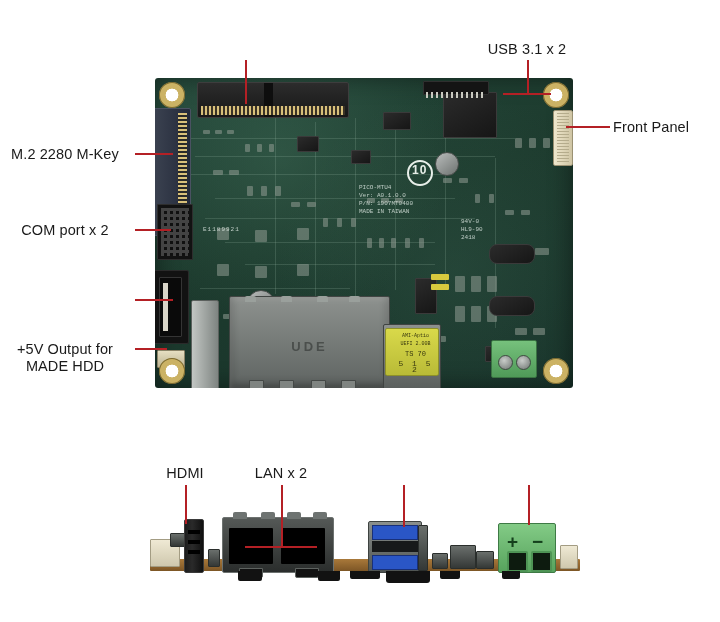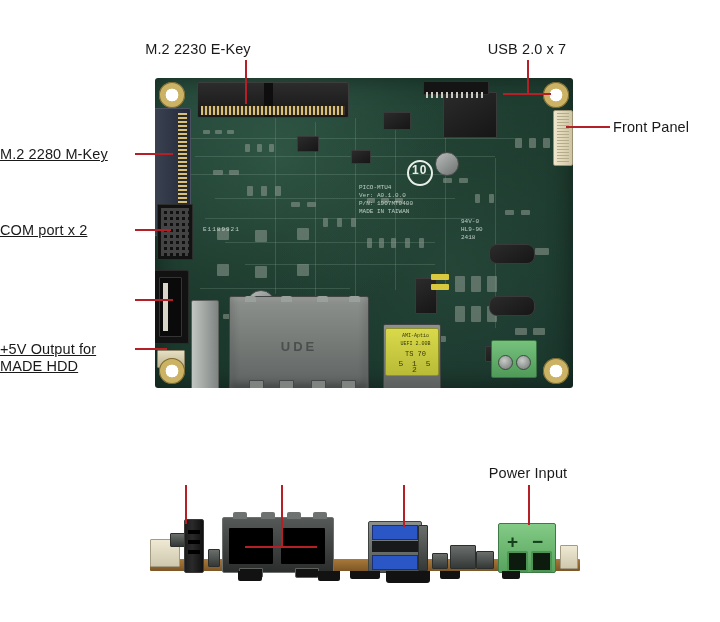--- a/index.html
+++ b/index.html
@@ -4,21 +4,21 @@
 <style>
   html,body{margin:0;padding:0;background:#ffffff;}
   body{width:720px;height:622px;position:relative;overflow:hidden;
        font-family:"Liberation Sans","DejaVu Sans",sans-serif;color:#1a1a1a;}
 
   .diagram{position:absolute;left:0;top:0;width:720px;height:622px;}
 
   
   .label{position:absolute;font-size:14.5px;line-height:17px;letter-spacing:.1px;
          color:#1a1a1a;white-space:pre;font-weight:400;}
-  .label.r{text-align:left;text-decoration:underline;}
+  .label.r{text-align:center;}
   .label.l{text-align:left;}
   .label.c{text-align:center;}
 
   
   .lead{position:absolute;background:#b42025;}
   .lead.h{height:2px;}
   .lead.v{width:2px;}
 
   
   .board-top{position:absolute;left:155px;top:78px;width:418px;height:310px;
@@ -72,21 +72,21 @@
   .usb2hdr .pins{position:absolute;left:2px;right:2px;bottom:-4px;height:6px;
        background:repeating-linear-gradient(90deg,#c9c9c0 0 2px,rgba(0,0,0,0) 2px 5px);}
 
   .fpanel{position:absolute;background:linear-gradient(90deg,#efe7cd,#cfc5a4);
        border:1px solid #9a9173;border-radius:2px;}
   .fpanel .ribs{position:absolute;inset:2px 3px;
        background:repeating-linear-gradient(180deg,#b5ac8c 0 1px,rgba(0,0,0,0) 1px 3px);}
 
   .lanblk{position:absolute;background:linear-gradient(180deg,#8d918e,#5e6361);
        border:1px solid #414543;border-radius:2px;
-       box-shadow:inset 0 2px 6px rgba(255,255,255,.18),inset 0 -4px 10px rgba(0,0,0,.4);}
+       box-shadow:inset 0 2px 6px rgba(255,255,255,.18),inset 0 -4px 10px rgba(0,0,0,.4);padding-left:21px;}
   .lanblk .emboss{position:absolute;left:0;right:0;top:46%;text-align:center;
        font-size:13px;letter-spacing:3px;color:rgba(40,44,42,.55);font-weight:700;}
   .lantab{position:absolute;bottom:-7px;width:13px;height:9px;background:#7f8481;
        border:1px solid #444846;border-radius:0 0 2px 2px;}
   .lanpin{position:absolute;top:-5px;width:11px;height:6px;background:#9aa09c;border-radius:2px 2px 0 0;}
 
   .usb3top{position:absolute;background:linear-gradient(180deg,#8d918e,#5a5f5d);
        border:1px solid #3f4341;border-radius:2px;}
   .usb3top .blue{position:absolute;left:2px;right:2px;height:7px;background:#1e3f9e;}
 
@@ -307,22 +307,21 @@
 
   <div class="lead v" style="left:245px;top:60px;height:44px;"></div>
   <div class="lead v" style="left:527px;top:60px;height:35px;"></div>
   <div class="lead h" style="left:503px;top:93px;width:48px;"></div>
   <div class="lead h" style="left:566px;top:126px;width:44px;"></div>
   <div class="lead h" style="left:135px;top:153px;width:38px;"></div>
   <div class="lead h" style="left:135px;top:229px;width:36px;"></div>
   <div class="lead h" style="left:135px;top:299px;width:38px;"></div>
   <div class="lead h" style="left:135px;top:348px;width:32px;"></div>
 
-  <div class="label c" style="left:128px;top:41px;width:140px;">M.2 2230 E-Key</div>
-  <div class="label c" style="left:457px;top:41px;width:140px;">USB 2.0 x 7</div>
+  <div class="label c" style="left:457px;top:41px;width:140px;">USB 3.1 x 2</div>
   <div class="label l" style="left:613px;top:119px;">Front Panel</div>
   <div class="label r" style="left:0px;top:146px;width:130px;">M.2 2280 M-Key</div>
   <div class="label r" style="left:0px;top:222px;width:130px;">COM port x 2</div>
   <div class="label r" style="left:0px;top:341px;width:130px;">+5V Output for
 MADE HDD</div>
 
   <div class="board-edge">
 
     <div class="pcbstrip"></div>
 
@@ -375,15 +374,16 @@
     <div class="undernub" style="left:290px;top:66px;width:20px;height:8px;"></div>
     <div class="undernub" style="left:352px;top:66px;width:18px;height:8px;"></div>
   </div>
 
   <div class="lead v" style="left:185px;top:485px;height:39px;"></div>
   <div class="lead v" style="left:281px;top:485px;height:62px;"></div>
   <div class="lead h" style="left:245px;top:546px;width:72px;"></div>
   <div class="lead v" style="left:403px;top:485px;height:42px;"></div>
   <div class="lead v" style="left:528px;top:485px;height:40px;"></div>
 
-  <div class="label c" style="left:468px;top:465px;width:120px;">Power Input</div>
+  <div class="label c" style="left:125px;top:465px;width:120px;">HDMI</div>
+  <div class="label c" style="left:221px;top:465px;width:120px;">LAN x 2</div>
 
 </div>
 
 </body></html>

